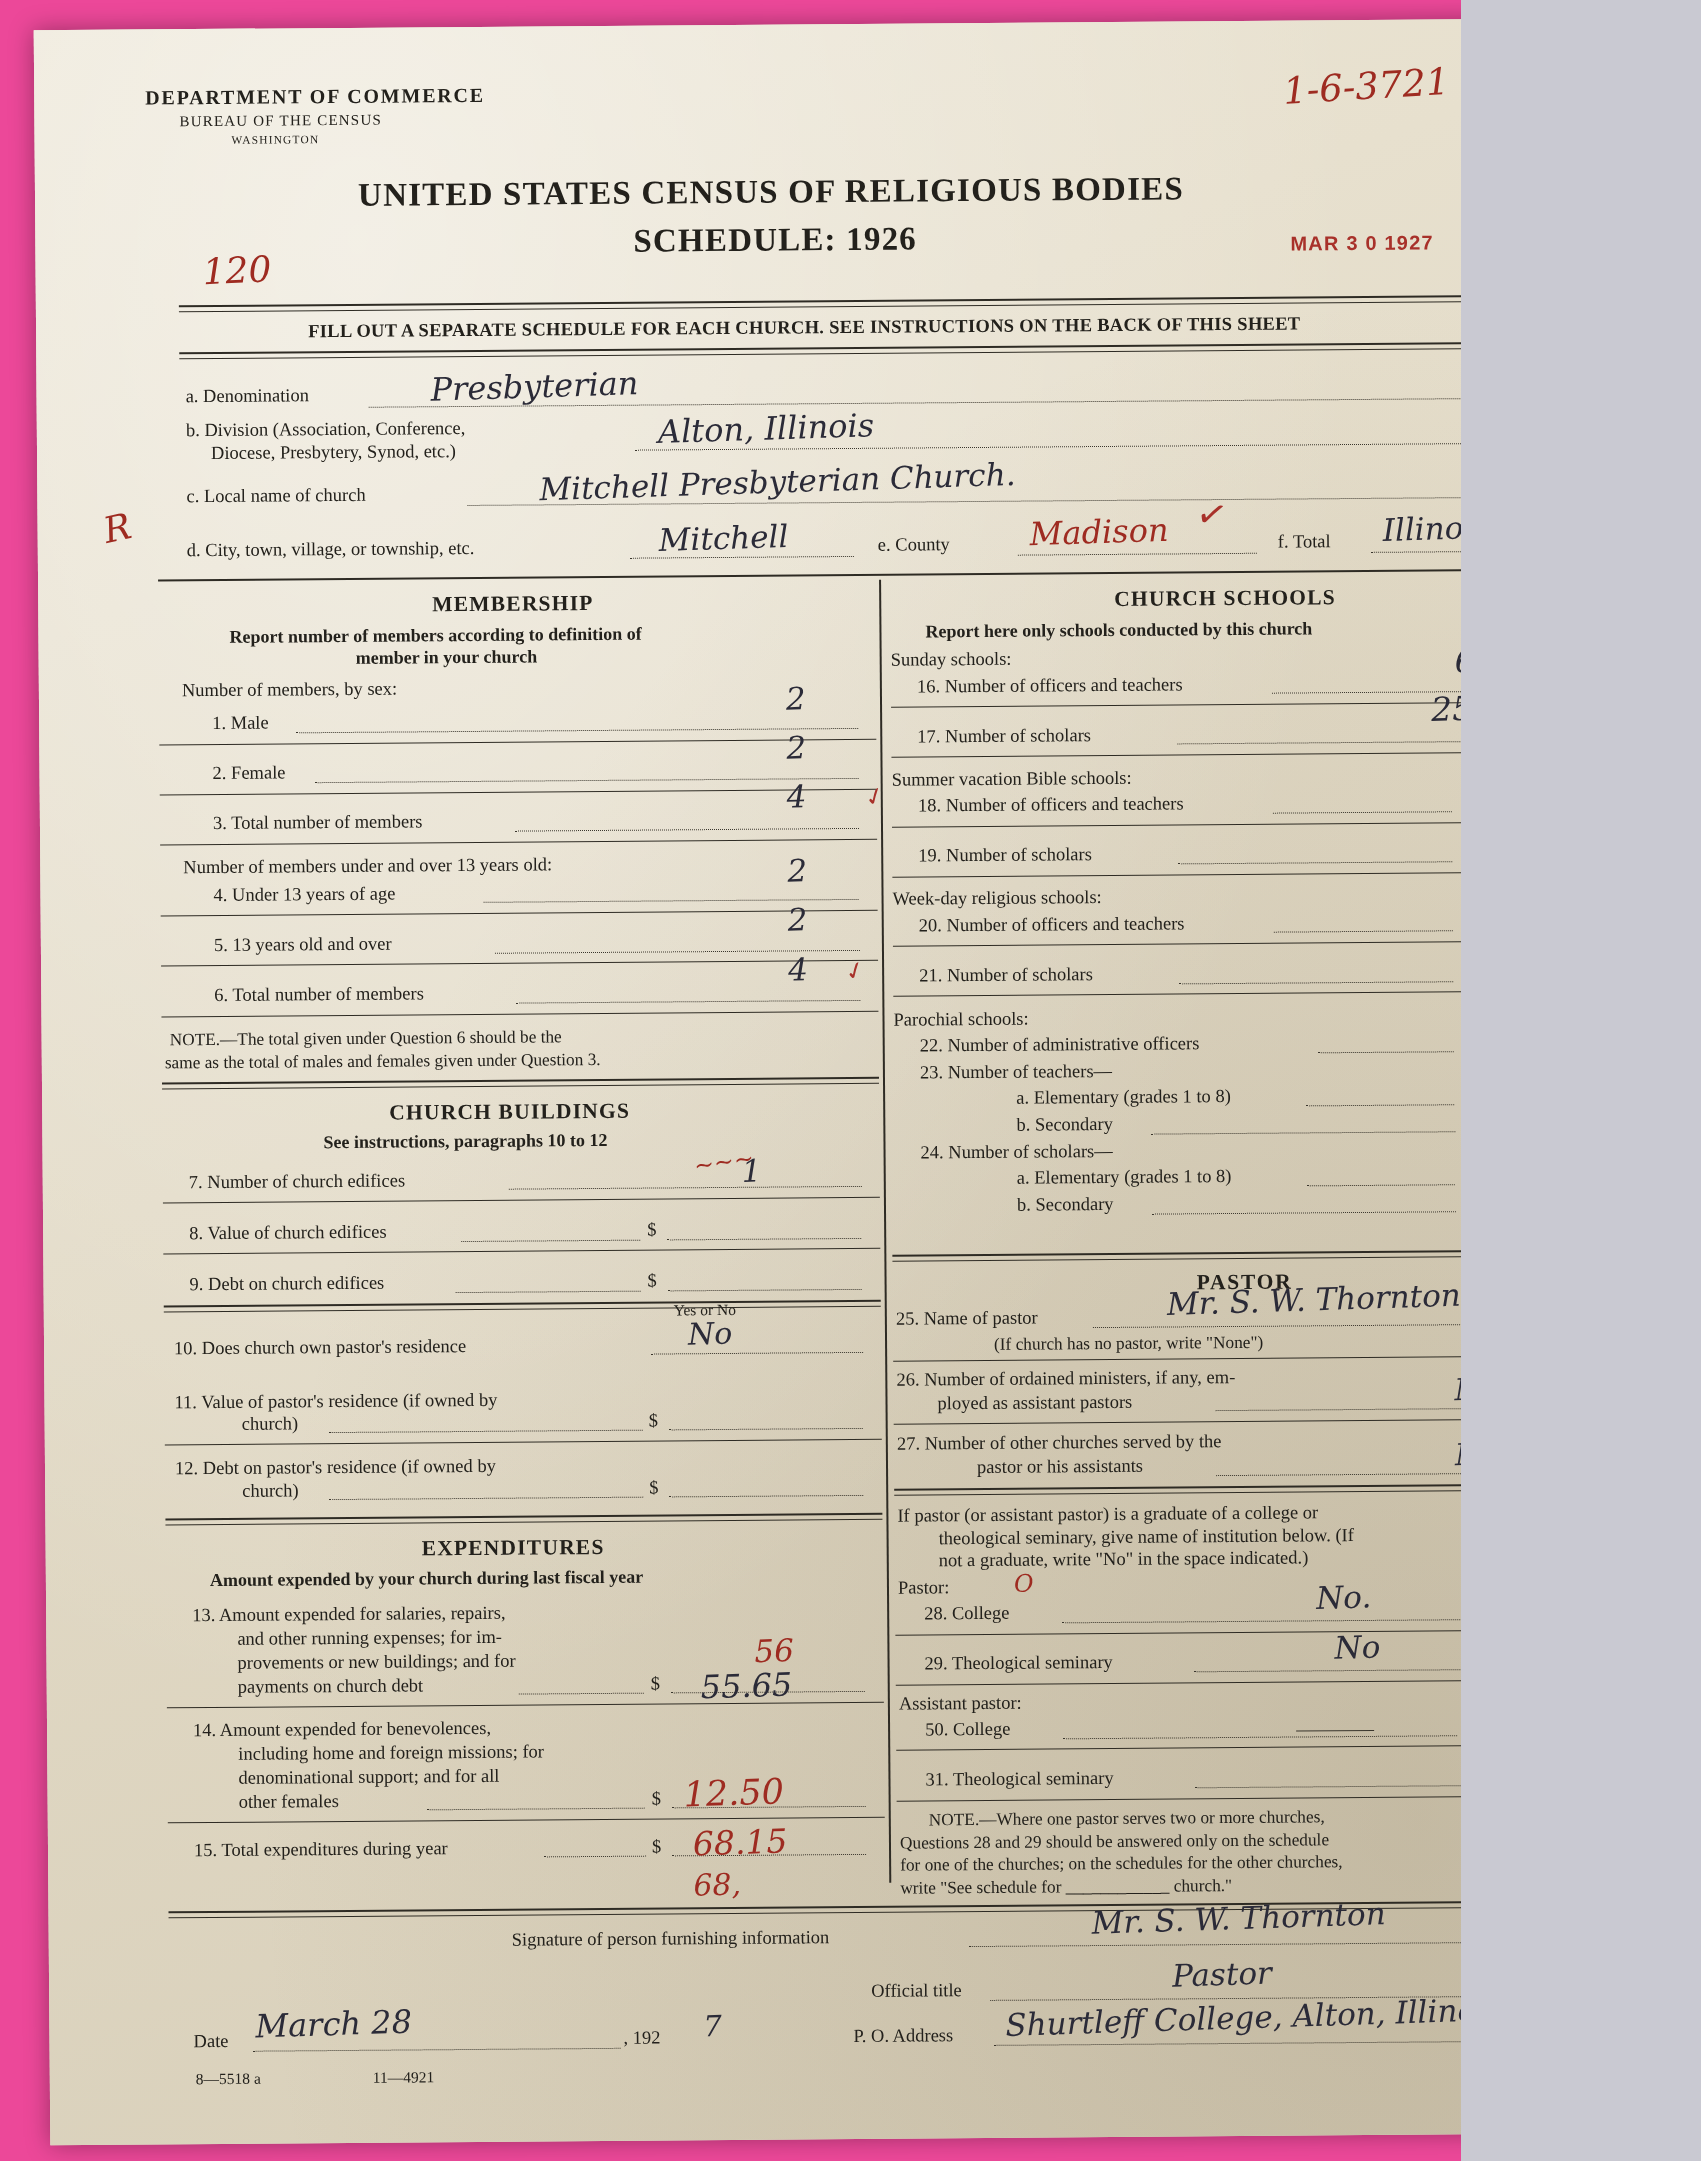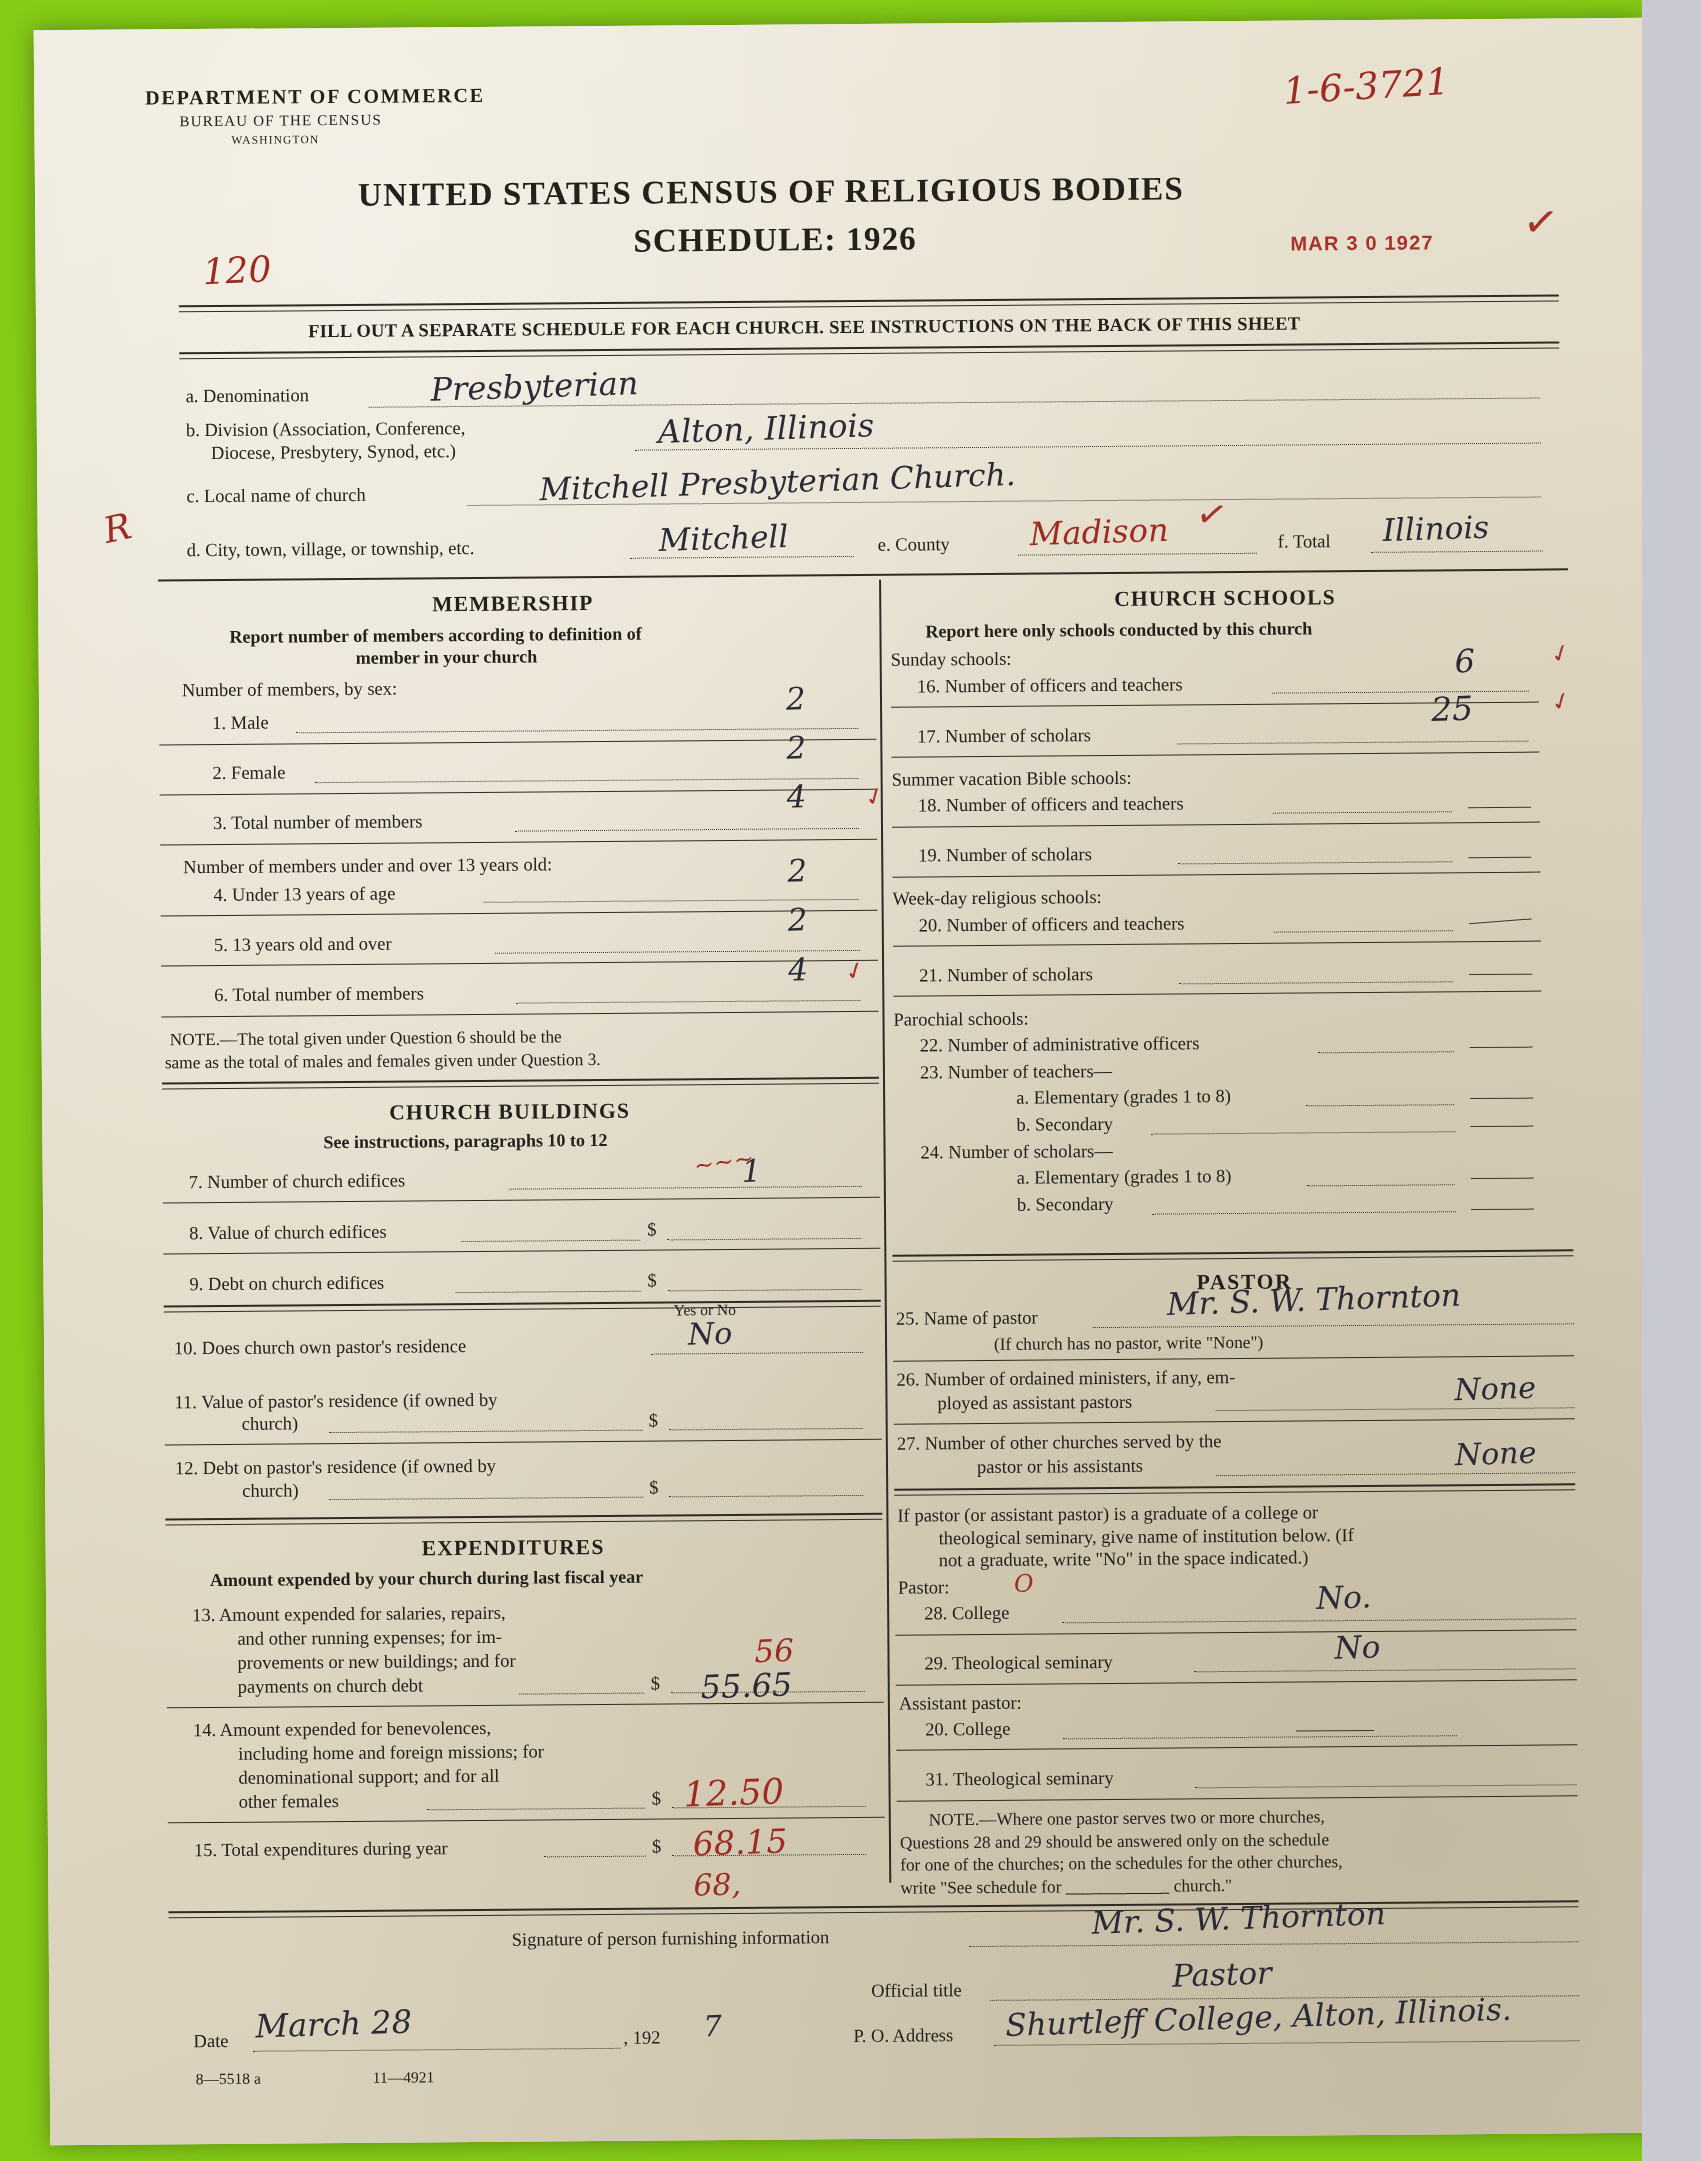--- a/index.html
+++ b/index.html
@@ -5,23 +5,23 @@
   html, body {
     margin: 0;
     padding: 0;
     background: #c9c9d2;
   }
   body {
     font-family: "Liberation Serif", serif;
   }
   #page {
     position: relative;
-    width: 1642px;
+    width: 1461px;
     height: 2161px;
-    background: #84cc16;
+    background: #ec4899;
     overflow: hidden;
   }
   
   #sheet {
     position: absolute;
     left: 42px;
     top: 24px;
     width: 1613px;
     height: 2115px;
     background: #e9e3d4;
@@ -374,21 +374,21 @@
       <div class="hw" style="left:1270px; top:1559px; font-size:31px;">No.</div>
       <div class="hrule" style="left:849px; top:1611px; width:681px; height:1.2px;"></div>
 
       <div class="t" style="left:878px; top:1630px; font-size:18.5px;">29. Theological seminary</div>
       <div class="dots" style="left:1147px; top:1650px; width:382px;"></div>
       <div class="hw" style="left:1288px; top:1609px; font-size:31px;">No</div>
       <div class="hrule" style="left:849px; top:1661px; width:681px; height:1.2px;"></div>
 
       <div class="t" style="left:852px; top:1670px; font-size:18.5px;">Assistant pastor:</div>
 
-      <div class="t" style="left:878px; top:1696px; font-size:18.5px;">20. College</div>
+      <div class="t" style="left:878px; top:1696px; font-size:18.5px;">50. College</div>
       <div class="dots" style="left:1016px; top:1716px; width:394px;"></div>
       <div class="blank" style="left:1249px; top:1710px; width:78px;"></div>
       <div class="hrule" style="left:849px; top:1726px; width:681px; height:1.2px;"></div>
 
       <div class="t" style="left:878px; top:1746px; font-size:18.5px;">31. Theological seminary</div>
       <div class="dots" style="left:1147px; top:1766px; width:382px;"></div>
       <div class="hrule" style="left:849px; top:1777px; width:681px; height:1.2px;"></div>
 
       <div class="t" style="left:881px; top:1787px; font-size:17.3px;">NOTE.—Where one pastor serves two or more churches,</div>
       <div class="t" style="left:852px; top:1810px; font-size:17.3px;">Questions 28 and 29 should be answered only on the schedule</div>

